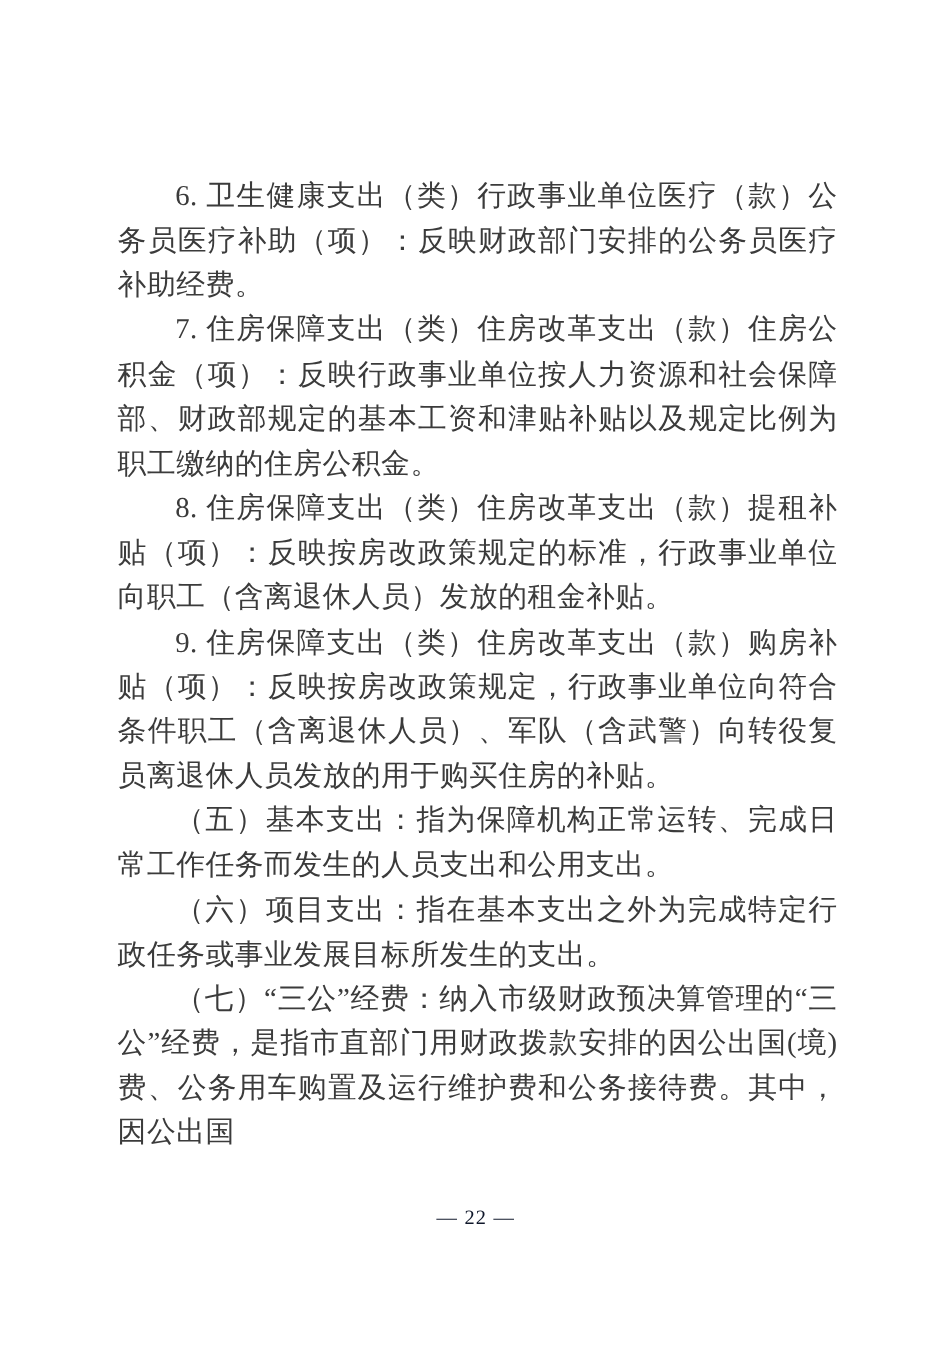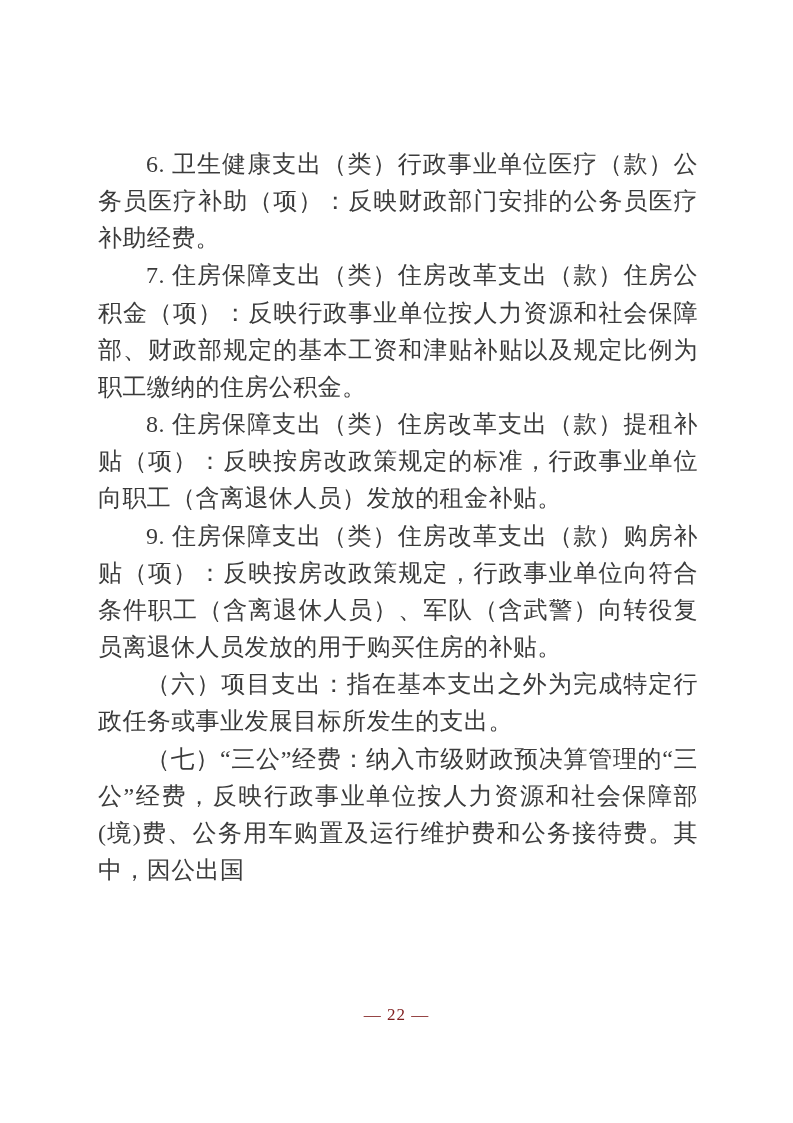--- a/index.html
+++ b/index.html
@@ -34,29 +34,30 @@
     font-weight: 400;
   }
   .page-number {
     position: absolute;
     top: 1005px;
     left: 0;
     right: 0;
     text-align: center;
     font-size: 17px;
     letter-spacing: 1px;
-    color: #7f1d1d;
+    color: #0f172a;
   }
 </style>
 </head>
 <body>
 
 <div class="page">
   <div class="body-text">
     <p class="para">6. 卫生健康支出（类）行政事业单位医疗（款）公务员医疗补助（项）：反映财政部门安排的公务员医疗补助经费。</p>
     <p class="para">7. 住房保障支出（类）住房改革支出（款）住房公积金（项）：反映行政事业单位按人力资源和社会保障部、财政部规定的基本工资和津贴补贴以及规定比例为职工缴纳的住房公积金。</p>
     <p class="para">8. 住房保障支出（类）住房改革支出（款）提租补贴（项）：反映按房改政策规定的标准，行政事业单位向职工（含离退休人员）发放的租金补贴。</p>
     <p class="para">9. 住房保障支出（类）住房改革支出（款）购房补贴（项）：反映按房改政策规定，行政事业单位向符合条件职工（含离退休人员）、军队（含武警）向转役复员离退休人员发放的用于购买住房的补贴。</p>
+    <p class="para">（五）基本支出：指为保障机构正常运转、完成日常工作任务而发生的人员支出和公用支出。</p>
     <p class="para">（六）项目支出：指在基本支出之外为完成特定行政任务或事业发展目标所发生的支出。</p>
-    <p class="para">（七）“三公”经费：纳入市级财政预决算管理的“三公”经费，反映行政事业单位按人力资源和社会保障部(境)费、公务用车购置及运行维护费和公务接待费。其中，因公出国</p>
+    <p class="para">（七）“三公”经费：纳入市级财政预决算管理的“三公”经费，是指市直部门用财政拨款安排的因公出国(境)费、公务用车购置及运行维护费和公务接待费。其中，因公出国</p>
   </div>
   <div class="page-number">— 22 —</div>
 </div>
 
 </body></html>

